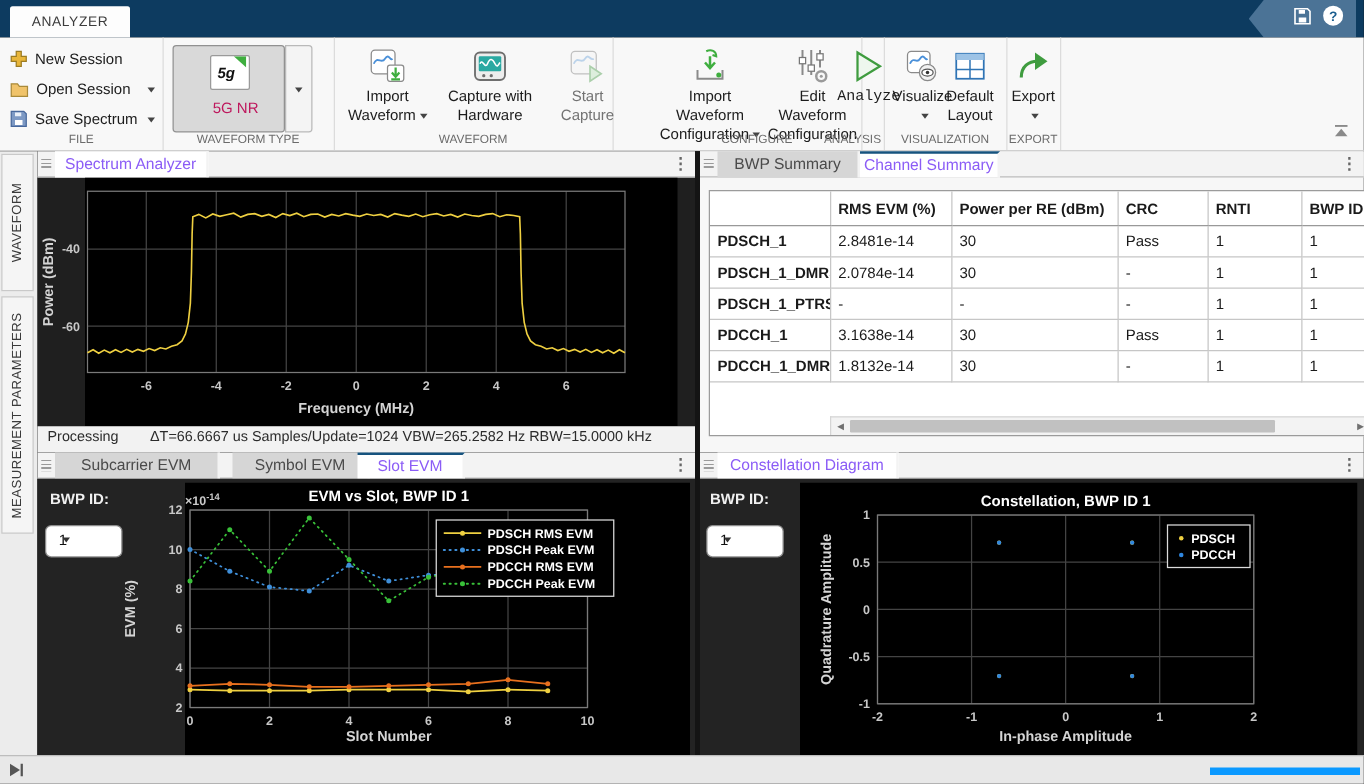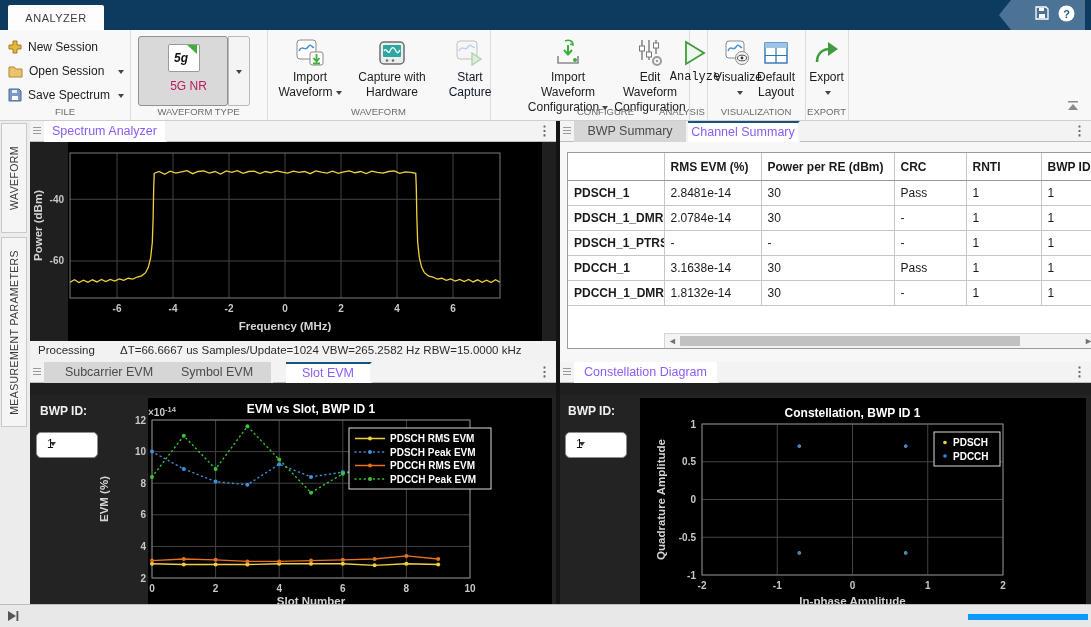--- a/index.html
+++ b/index.html
@@ -12,38 +12,38 @@
   #qat{right:6px;top:0;width:86px;height:30px;background:#4b7396;
     clip-path:polygon(12px 0,100% 0,100% 100%,12px 100%,0 50%);
     display:flex;align-items:center;justify-content:flex-end;gap:8px;padding-right:10px;box-sizing:border-box;}
   
   #ribbon{left:0;top:30px;width:1091px;height:91px;background:#f8f8f8;border-bottom:1px solid #cfcfcf;box-sizing:border-box;}
   .rgroup{top:0;height:90px;border-right:1px solid #dcdcdc;}
   .glabel{position:absolute;bottom:3px;left:0;right:0;text-align:center;font-size:9.5px;color:#6b6b6b;white-space:nowrap;}
   .fitem{position:absolute;left:8px;width:116px;height:20px;display:flex;align-items:center;gap:6px;font-size:12px;color:#1c1c1c;}
   .rbtn{position:absolute;top:6px;display:flex;flex-direction:column;align-items:center;font-size:12px;color:#1c1c1c;text-align:center;line-height:15px;}
   .rbtn .ic{height:34px;display:flex;align-items:center;justify-content:center;}
-  .dis{color:#0f172a;}
+  .dis{color:#737373;}
   .tri{display:inline-block;width:0;height:0;border:3.5px solid transparent;border-top:4.5px solid #444;margin-left:3px;position:relative;top:2px;}
   
   #main{left:0;top:121px;width:1091px;height:483px;background:#161616;}
   #rail{left:0;top:0;width:30px;height:483px;background:#ececec;}
   .vtab{position:absolute;left:1px;width:26px;background:#f5f5f5;border:1px solid #c9c9c9;box-sizing:border-box;
     display:flex;align-items:center;justify-content:center;}
   .vtab span{writing-mode:vertical-rl;transform:rotate(180deg);font-size:10.5px;color:#3a3a3a;letter-spacing:.4px;white-space:nowrap;}
   .panel{background:#1f1f1f;}
   .tstrip{position:absolute;left:0;top:0;right:0;height:21px;background:#f3f3f3;border-bottom:1px solid #bdbdbd;box-sizing:border-box;}
   .handle{position:absolute;left:3px;top:6px;width:8px;height:9px;
     background:repeating-linear-gradient(#9a9a9a 0 1px,transparent 1px 3px);}
   .ptab{position:absolute;top:0;height:21px;line-height:20px;text-align:center;font-size:12.5px;color:#4a4a4a;
     background:#d6d6d6;border-right:2px solid #f3f3f3;box-sizing:border-box;white-space:nowrap;}
   .ptab.active{background:#ffffff;color:#8b5cf6;}
   .ptab.accent{border-top:2px solid #16537e;line-height:18px;}
   .kebab{position:absolute;right:5px;top:2px;font-size:13px;font-weight:bold;color:#666;line-height:16px;}
-  .darkbody{position:absolute;left:0;top:21px;right:0;bottom:0;background:#232323;margin-top:12px;}
+  .darkbody{position:absolute;left:0;top:21px;right:0;bottom:0;background:#232323;}
   .bwplabel{position:absolute;font-size:12px;font-weight:600;color:#f0f0f0;}
   .combo{position:absolute;width:62px;height:26px;background:#fff;border:1px solid #8c8c8c;border-radius:5px;box-sizing:border-box;}
   .combo span{position:absolute;left:10px;top:4px;font-size:12px;color:#111;}
   .combo .tri{position:absolute;right:8px;top:9px;border-top-color:#333;}
   svg text{font-family:"Liberation Sans",sans-serif;}
   
   #tablebox{position:absolute;left:7px;top:31px;width:530px;height:197px;background:#fff;border:1px solid #9b9b9b;
     box-sizing:border-box;overflow:hidden;}
   #sumtable{border-collapse:collapse;table-layout:fixed;width:593px;font-size:12px;color:#1a1a1a;}
   #sumtable td,#sumtable th{border-right:1px solid #c6c6c6;border-bottom:1px solid #c6c6c6;padding:0 6px;
@@ -379,21 +379,21 @@
         <div class="thumb"></div>
         <div class="sbarrow" style="right:1px;">►</div>
       </div>
     </div>
   </div>
 
   <div class="abs panel" style="left:30px;top:241px;width:526px;height:242px;">
     <div class="tstrip">
       <div class="handle"></div>
       <div class="ptab" style="left:14px;width:132px;">Subcarrier EVM</div>
-      <div class="ptab" style="left:133px;width:110px;">Symbol EVM</div>
+      <div class="ptab" style="left:156px;width:110px;">Symbol EVM</div>
       <div class="ptab active accent" style="left:256px;width:86px;">Slot EVM</div>
       <div class="kebab">⋮</div>
     </div>
     <div class="darkbody">
       <div class="bwplabel" style="left:10px;top:9px;">BWP ID:</div>
       <div class="combo" style="left:6px;top:37px;">
         <span>1</span>
           <span class="tri"></span>
       </div>
       <svg class="abs" style="left:70px;top:3px;" width="456" height="218">

